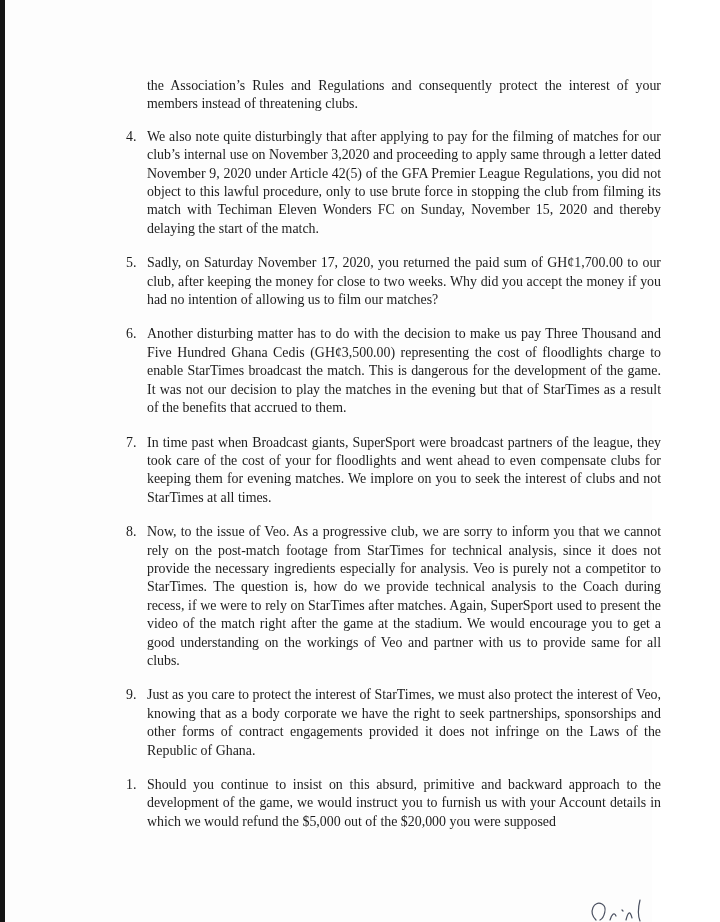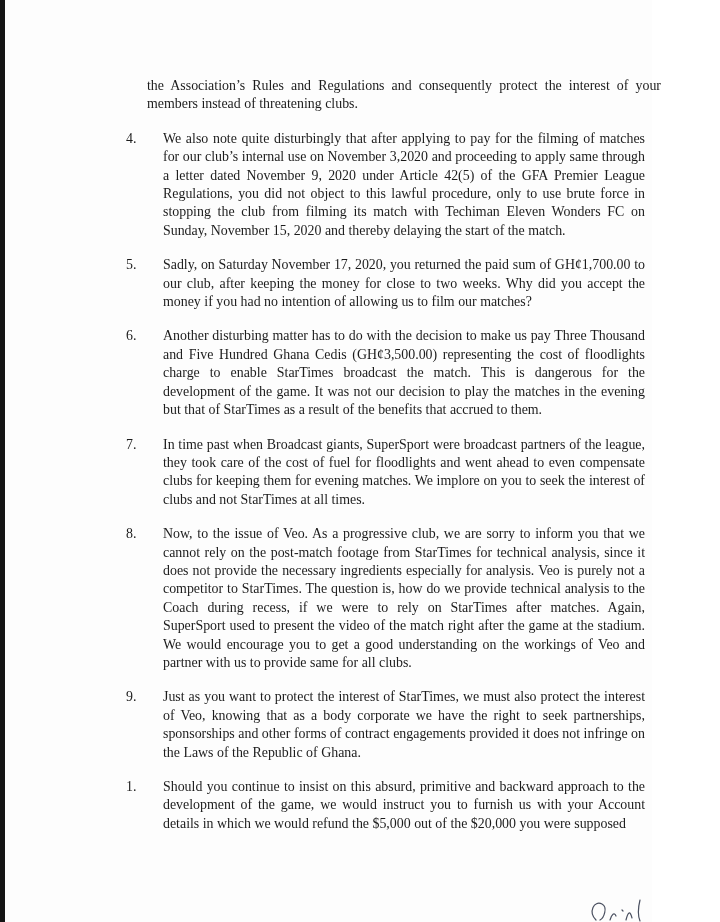--- a/index.html
+++ b/index.html
@@ -18,21 +18,21 @@
     background: #fdfdfd;
   }
   .content {
     position: absolute; left: 121px; top: 77px; width: 535px;
     font-size: 13.9px; line-height: 18.4px;
     text-align: justify;
   }
   .cont { margin: 0 0 14px 21px; }
   .item { position: relative; padding-left: 21px; margin: 0 0 16px 0; }
   .item .num { position: absolute; left: 0; top: 0; }
-  .item p { margin: 16px; }
+  .item p { margin: 0; }
   .sig {
     position: absolute; right: 0; bottom: 0; width: 70px; height: 32px;
   }
 </style>
 </head>
 <body>
 
 <div class="edge"></div>
 
 <div class="page">
@@ -49,31 +49,31 @@
       <p>Sadly, on Saturday November 17, 2020, you returned the paid sum of GH¢1,700.00 to our club, after keeping the money for close to two weeks. Why did you accept the money if you had no intention of allowing us to film our matches?</p>
     </div>
 
     <div class="item">
       <span class="num">6.</span>
       <p>Another disturbing matter has to do with the decision to make us pay Three Thousand and Five Hundred Ghana Cedis (GH¢3,500.00) representing the cost of floodlights charge to enable StarTimes broadcast the match. This is dangerous for the development of the game. It was not our decision to play the matches in the evening but that of StarTimes as a result of the benefits that accrued to them.</p>
     </div>
 
     <div class="item">
       <span class="num">7.</span>
-      <p>In time past when Broadcast giants, SuperSport were broadcast partners of the league, they took care of the cost of fuel for floodlights and went ahead to even compensate clubs for keeping them for evening matches. We implore on you to seek the interest of clubs and not StarTimes at all times.</p>
+      <p>In time past when Broadcast giants, SuperSport were broadcast partners of the league, they took care of the cost of your for floodlights and went ahead to even compensate clubs for keeping them for evening matches. We implore on you to seek the interest of clubs and not StarTimes at all times.</p>
     </div>
 
     <div class="item">
       <span class="num">8.</span>
       <p>Now, to the issue of Veo. As a progressive club, we are sorry to inform you that we cannot rely on the post-match footage from StarTimes for technical analysis, since it does not provide the necessary ingredients especially for analysis. Veo is purely not a competitor to StarTimes. The question is, how do we provide technical analysis to the Coach during recess, if we were to rely on StarTimes after matches. Again, SuperSport used to present the video of the match right after the game at the stadium. We would encourage you to get a good understanding on the workings of Veo and partner with us to provide same for all clubs.</p>
     </div>
 
     <div class="item">
       <span class="num">9.</span>
-      <p>Just as you want to protect the interest of StarTimes, we must also protect the interest of Veo, knowing that as a body corporate we have the right to seek partnerships, sponsorships and other forms of contract engagements provided it does not infringe on the Laws of the Republic of Ghana.</p>
+      <p>Just as you care to protect the interest of StarTimes, we must also protect the interest of Veo, knowing that as a body corporate we have the right to seek partnerships, sponsorships and other forms of contract engagements provided it does not infringe on the Laws of the Republic of Ghana.</p>
     </div>
 
     <div class="item">
       <span class="num">1.</span>
       <p>Should you continue to insist on this absurd, primitive and backward approach to the development of the game, we would instruct you to furnish us with your Account details in which we would refund the $5,000 out of the $20,000 you were supposed</p>
     </div>
   </div>
 
   <svg class="sig" viewBox="0 0 70 32">
     <path d="M14 30 C 6 22, 12 10, 20 14 C 26 17, 22 28, 18 30 M 28 30 C 30 24, 32 22, 34 26 M 40 20 L 41 21 M 44 30 C 46 22, 48 20, 50 28 M 58 10 C 56 18, 56 26, 58 31" fill="none" stroke="#4a5060" stroke-width="1.2" stroke-linecap="round"></path>

